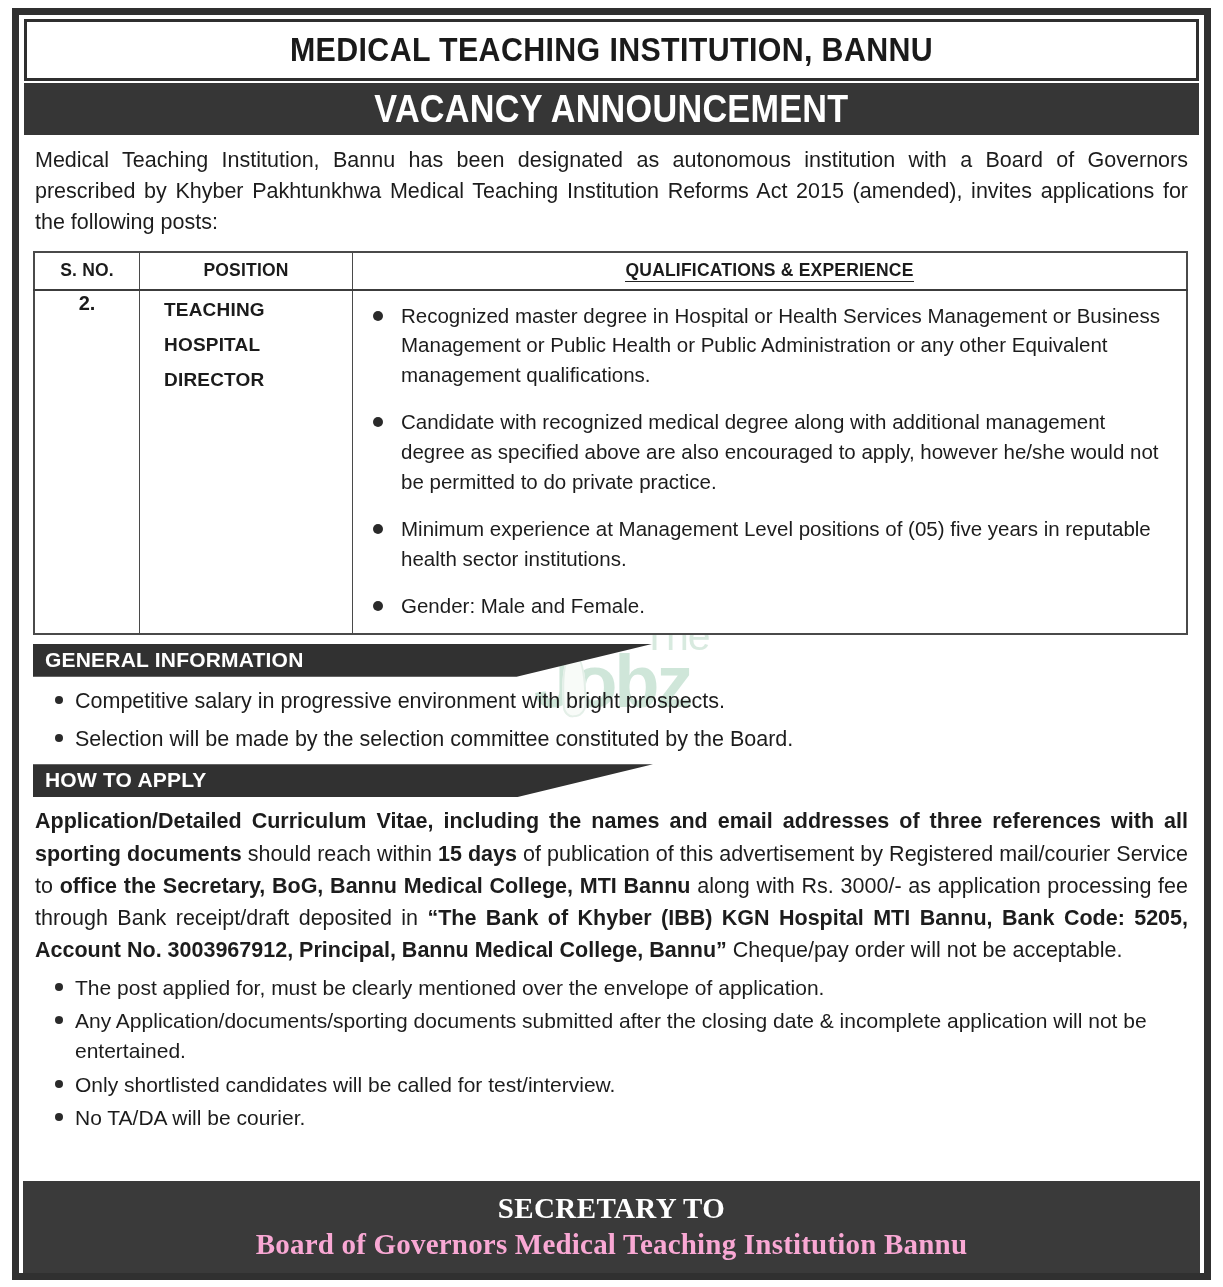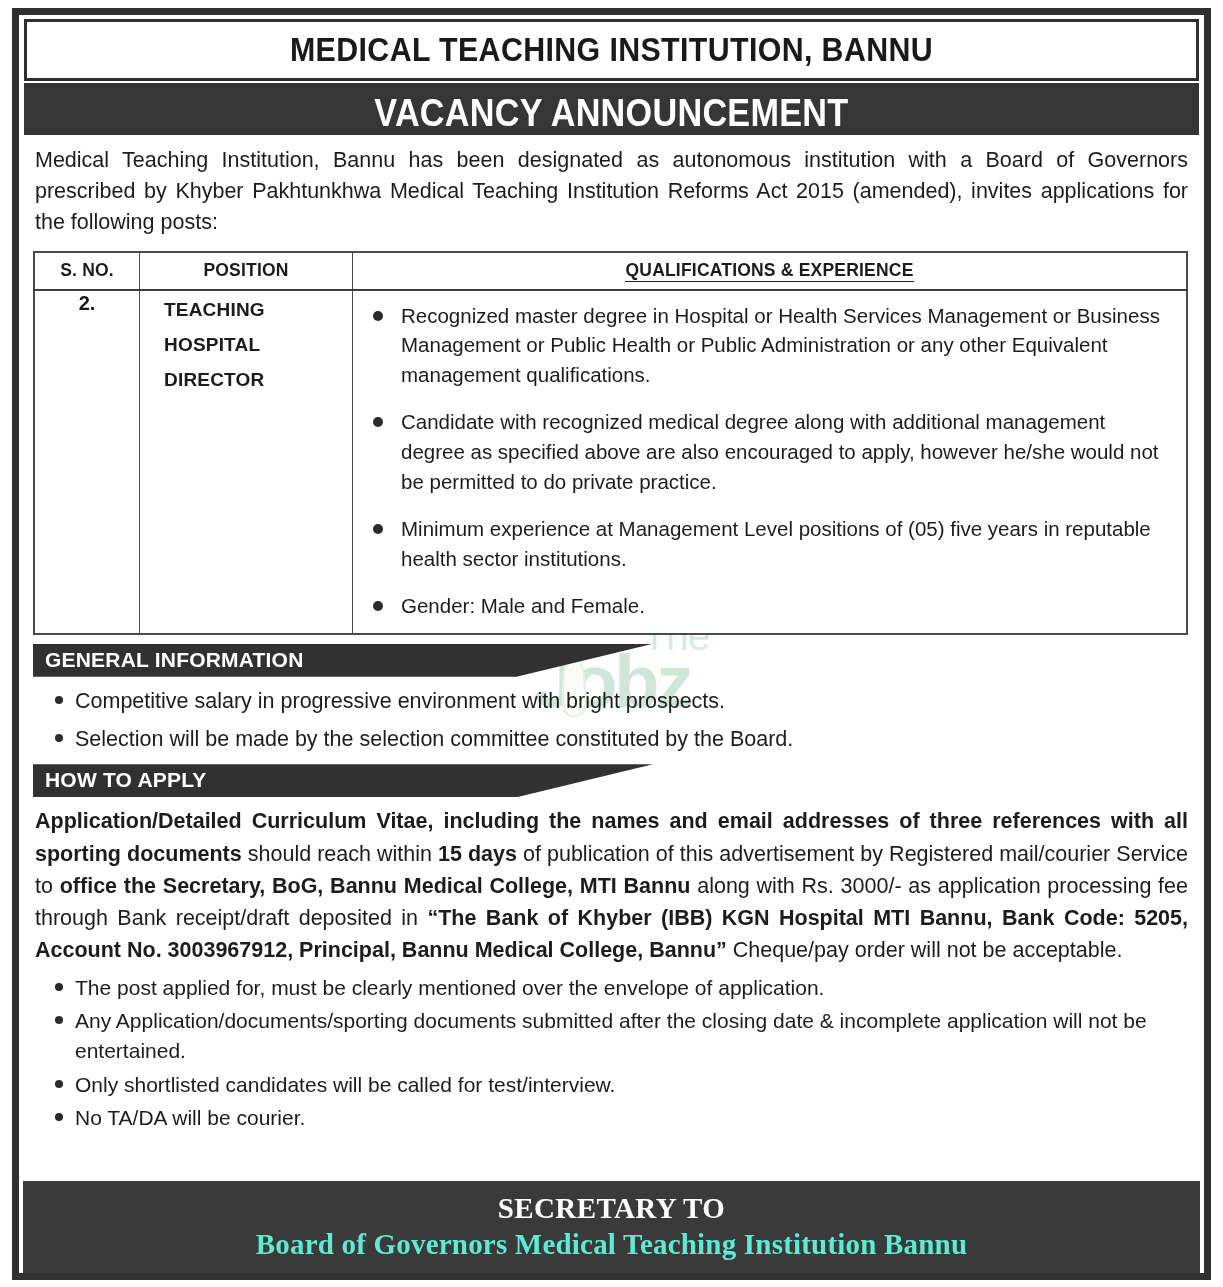--- a/index.html
+++ b/index.html
@@ -65,21 +65,21 @@
     font-family:"Liberation Sans", sans-serif;
     transform:scaleX(.92);
     color:#1a1a1a;
     white-space:nowrap;
   }
   .hdr-dark{
     position:relative;z-index:4;
     margin:2px 5px 0 5px;
     background:#363636;
     height:52px;
-    display:flex;align-items:flex-end;justify-content:center;
+    display:flex;align-items:center;justify-content:center;
   }
   .hdr-dark h2{
     margin:0;
     font-size:38px;
     font-weight:700;
     color:#ffffff;
     letter-spacing:.3px;
     transform:scaleX(.9);
     white-space:nowrap;
     font-family:"Liberation Sans", sans-serif;
@@ -235,21 +235,21 @@
     font-weight:700;
     font-size:29px;
     color:#ffffff;
     letter-spacing:.4px;
     line-height:1.15;
   }
   .footer .f2{
     font-family:"Liberation Serif", serif;
     font-weight:700;
     font-size:29px;
-    color:#5eead4;
+    color:#f9a8d4;
     letter-spacing:.2px;
     line-height:1.2;
     margin-top:2px;
   }
 </style>
 </head>
 <body>
 
 <div class="page">
   <div class="inner">

